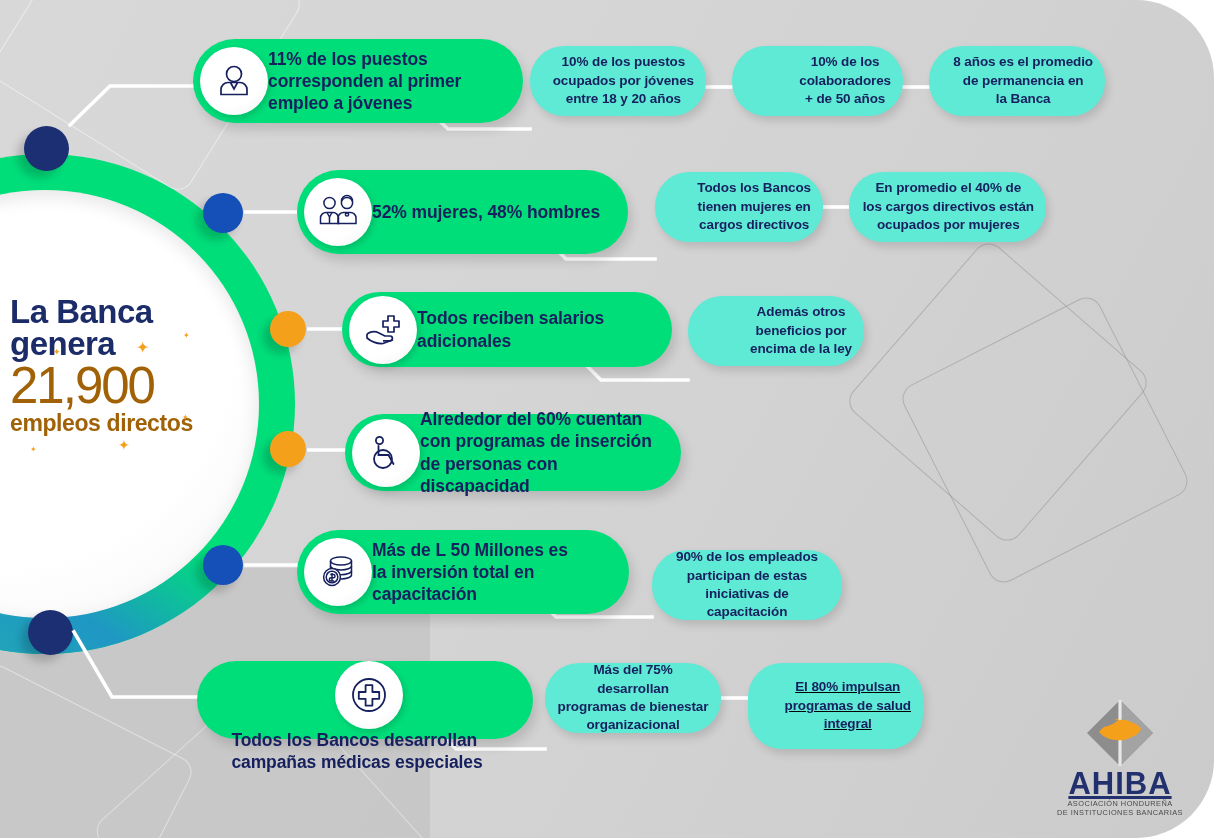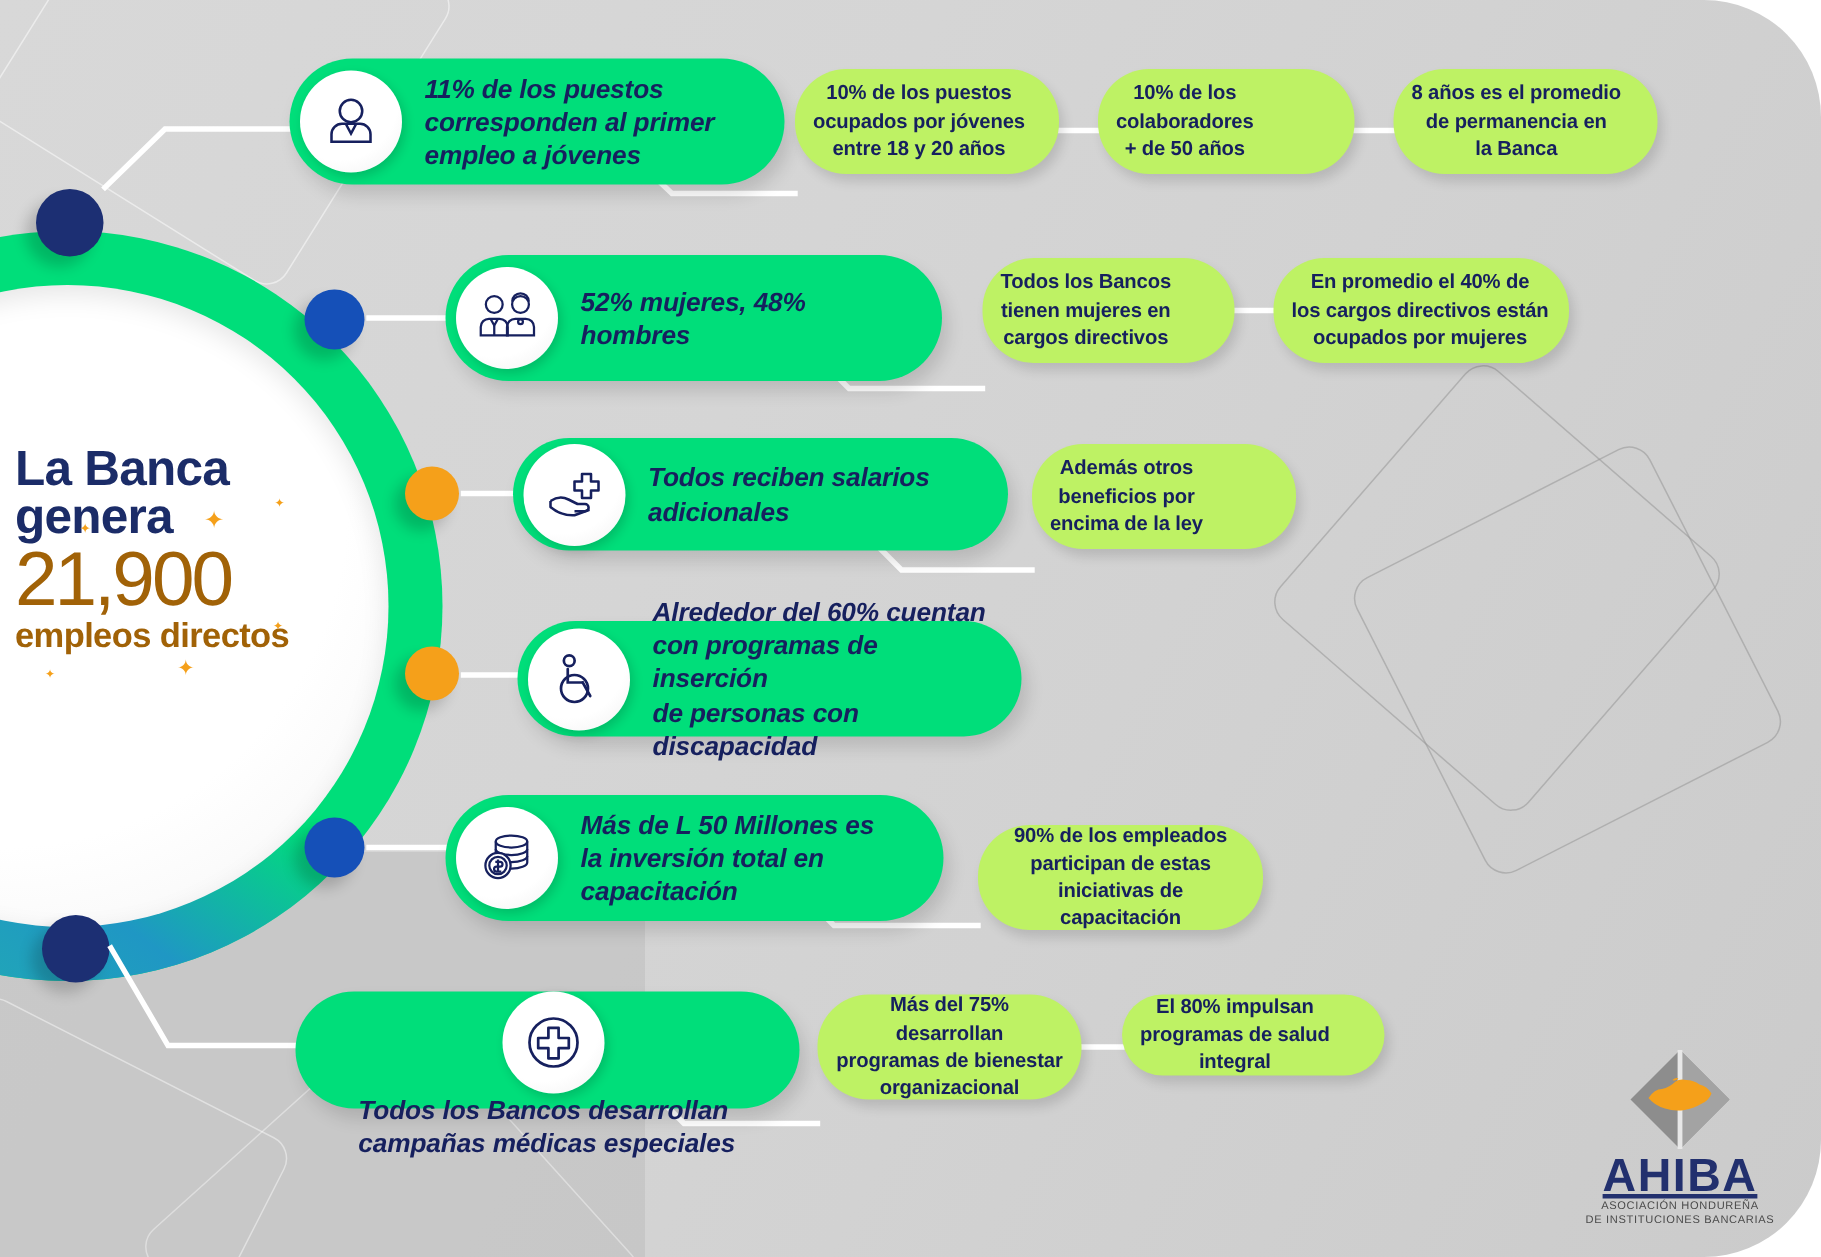--- a/index.html
+++ b/index.html
@@ -45,24 +45,24 @@
 
   
   .gcard{position:absolute;display:flex;align-items:center;
         background:#00DE7A;border-radius:44px;
         box-shadow:4px 7px 11px rgba(0,0,0,.13);}
   .gcard .ic{flex:0 0 auto;width:68px;height:68px;border-radius:50%;
         background:radial-gradient(circle at 38% 30%,#ffffff 62%,#f0f0f0 100%);
         box-shadow:2px 3px 7px rgba(0,0,0,.16);
         display:flex;align-items:center;justify-content:center;margin-left:7px;}
   .gcard .tx{color:#16205e;font-weight:bold;font-size:17.5px;line-height:1.26;
-        margin-left:15px;margin-right:16px;white-space:pre-line;letter-spacing:-.1px;font-style:italic;}
-
-  .ocard{position:absolute;display:flex;align-items:center;justify-content:flex-start;
-        background:#bef264;border-radius:34px;text-align:center;
+        margin-right:16px;white-space:pre-line;letter-spacing:-.1px;}
+
+  .ocard{position:absolute;display:flex;align-items:center;justify-content:flex-end;
+        background:#5eead4;border-radius:34px;text-align:center;
         box-shadow:3px 5px 8px rgba(0,0,0,.13);}
   .ocard span{color:#16205e;font-weight:bold;font-size:13.5px;line-height:1.36;
         white-space:pre-line;padding:0 12px;letter-spacing:-.1px;}
 
   
   .logo{position:absolute;left:1040px;top:698px;width:160px;height:128px;}
   .logo .diamond{position:absolute;left:45px;top:0px;width:70px;height:70px;}
   .logo .name{position:absolute;left:0;top:70px;width:160px;text-align:center;
         font-size:31px;font-weight:bold;color:#22306e;letter-spacing:1px;line-height:1;text-decoration:underline;}
   .logo .sub1,.logo .sub2{position:absolute;width:160px;text-align:center;
@@ -279,21 +279,21 @@
       </svg>
     </div>
     <div class="tx">Todos los Bancos desarrollan
 campañas médicas especiales</div>
   </div>
   <div class="ocard" style="left:545px;top:663px;width:176px;height:70px;">
     <span>Más del 75% desarrollan
 programas de bienestar
 organizacional</span>
   </div>
-  <div class="ocard" style="left:748px;top:663px;width:175px;height:54px;">
+  <div class="ocard" style="left:748px;top:663px;width:175px;height:86px;text-decoration:underline;">
     <span>El 80% impulsan
 programas de salud
 integral</span>
   </div>
 
   <div class="logo">
     <svg class="diamond" viewBox="0 0 70 70">
       <polygon points="35,2 68,35 35,68 2,35" fill="#8d8d8d"></polygon>
       <polygon points="35,2 68,35 35,68" fill="#a3a3a3"></polygon>
       <rect x="33.4" y="2" width="3.2" height="66" fill="#e8e8e8"></rect>

